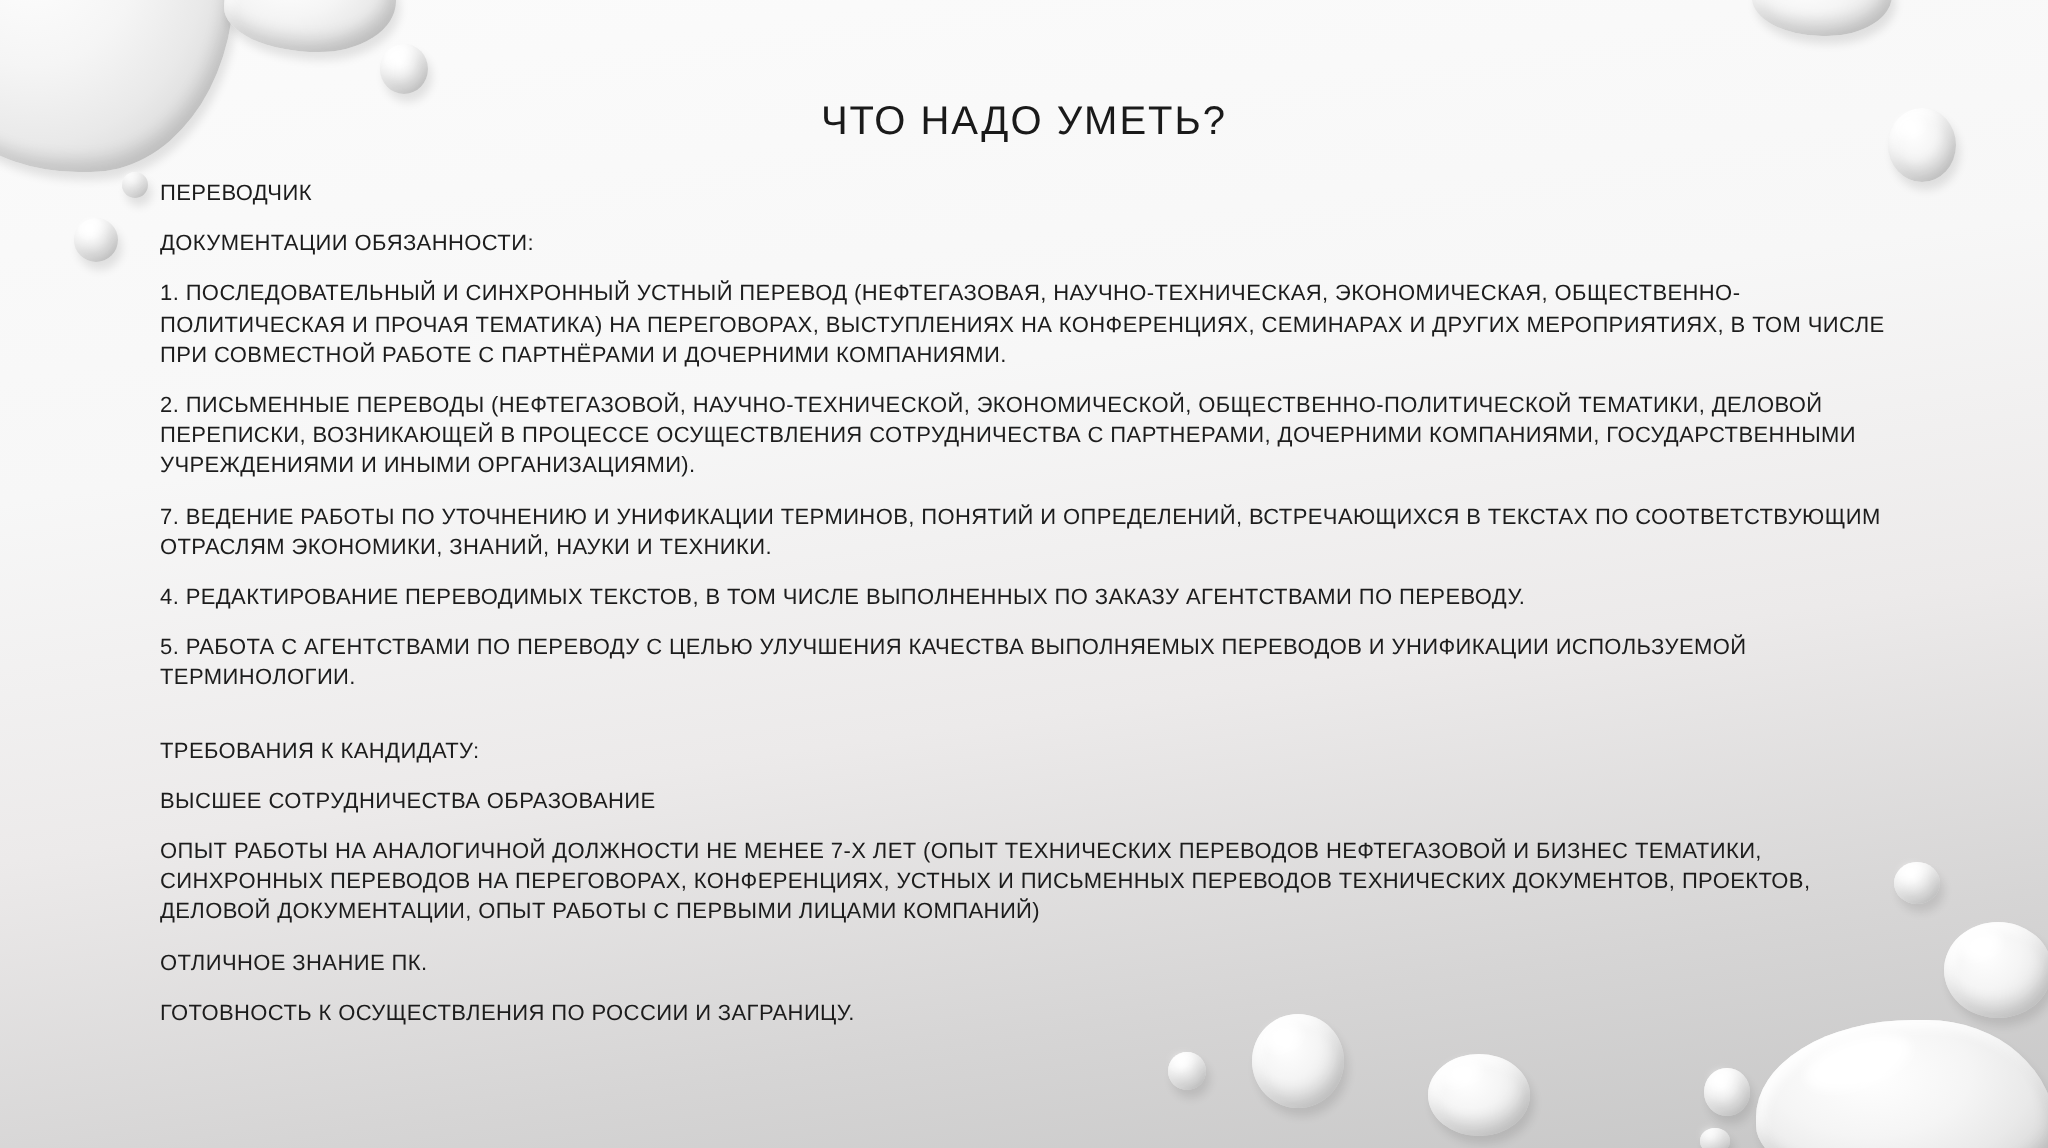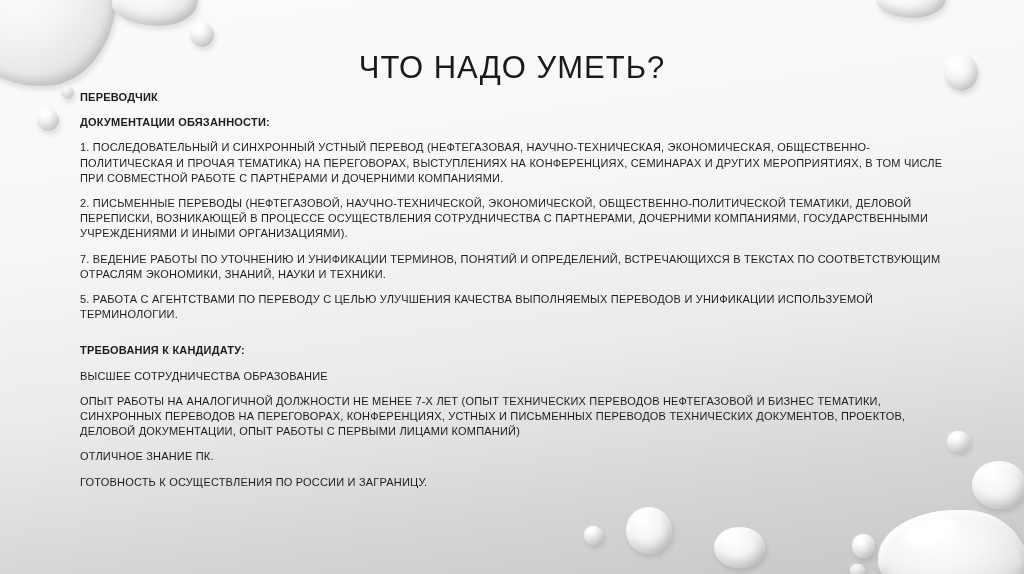--- a/index.html
+++ b/index.html
@@ -30,37 +30,37 @@
     background:rgba(255,255,255,0.95);
     border-radius:50%;
     filter:blur(2px);
     transform:rotate(-18deg);
   }
   
   .title{
     position:absolute;
     top:50px;left:0;right:0;
     text-align:center;
-    font-size:31px;
+    font-size:20px;
     font-weight:400;
     letter-spacing:1px;
     color:#1a1a1a;
     margin:0;
   }
   
   .content{
     position:absolute;
     left:80px;top:90px;
     width:868px;
     font-size:11px;
     line-height:15.2px;
     letter-spacing:0.2px;
   }
   .content p{margin:0 0 10px 0;}
-  .heading{font-weight:700;}
+  .heading{font-weight:400;}
   .requirements-heading{margin-top:21px !important;}
 </style>
 </head>
 <body>
 
 <div class="slide">
 
   <div class="droplet" style="left:-45px;top:-82px;width:162px;height:168px;border-radius:48% 52% 46% 54%/52% 46% 58% 44%;"></div>
   <div class="droplet" style="left:112px;top:-30px;width:86px;height:56px;border-radius:50% 50% 45% 55%/60% 55% 45% 40%;"></div>
   <div class="droplet" style="left:190px;top:22px;width:24px;height:25px;"></div>
@@ -79,20 +79,21 @@
 
   <h1 class="title">ЧТО НАДО УМЕТЬ?</h1>
 
   <div class="content">
     <p class="heading">ПЕРЕВОДЧИК</p>
     <p class="heading">ДОКУМЕНТАЦИИ ОБЯЗАННОСТИ:</p>
 
     <p>1. ПОСЛЕДОВАТЕЛЬНЫЙ И СИНХРОННЫЙ УСТНЫЙ ПЕРЕВОД (НЕФТЕГАЗОВАЯ, НАУЧНО-ТЕХНИЧЕСКАЯ, ЭКОНОМИЧЕСКАЯ, ОБЩЕСТВЕННО-ПОЛИТИЧЕСКАЯ И ПРОЧАЯ ТЕМАТИКА) НА ПЕРЕГОВОРАХ, ВЫСТУПЛЕНИЯХ НА КОНФЕРЕНЦИЯХ, СЕМИНАРАХ И ДРУГИХ МЕРОПРИЯТИЯХ, В ТОМ ЧИСЛЕ ПРИ СОВМЕСТНОЙ РАБОТЕ С ПАРТНЁРАМИ И ДОЧЕРНИМИ КОМПАНИЯМИ.</p>
     <p>2. ПИСЬМЕННЫЕ ПЕРЕВОДЫ (НЕФТЕГАЗОВОЙ, НАУЧНО-ТЕХНИЧЕСКОЙ, ЭКОНОМИЧЕСКОЙ, ОБЩЕСТВЕННО-ПОЛИТИЧЕСКОЙ ТЕМАТИКИ, ДЕЛОВОЙ ПЕРЕПИСКИ, ВОЗНИКАЮЩЕЙ В ПРОЦЕССЕ ОСУЩЕСТВЛЕНИЯ СОТРУДНИЧЕСТВА С ПАРТНЕРАМИ, ДОЧЕРНИМИ КОМПАНИЯМИ, ГОСУДАРСТВЕННЫМИ УЧРЕЖДЕНИЯМИ И ИНЫМИ ОРГАНИЗАЦИЯМИ).</p>
     <p>7. ВЕДЕНИЕ РАБОТЫ ПО УТОЧНЕНИЮ И УНИФИКАЦИИ ТЕРМИНОВ, ПОНЯТИЙ И ОПРЕДЕЛЕНИЙ, ВСТРЕЧАЮЩИХСЯ В ТЕКСТАХ ПО СООТВЕТСТВУЮЩИМ ОТРАСЛЯМ ЭКОНОМИКИ, ЗНАНИЙ, НАУКИ И ТЕХНИКИ.</p>
+    <p>4. РЕДАКТИРОВАНИЕ ПЕРЕВОДИМЫХ ТЕКСТОВ, В ТОМ ЧИСЛЕ ВЫПОЛНЕННЫХ ПО ЗАКАЗУ АГЕНТСТВАМИ ПО ПЕРЕВОДУ.</p>
     <p>5. РАБОТА С АГЕНТСТВАМИ ПО ПЕРЕВОДУ С ЦЕЛЬЮ УЛУЧШЕНИЯ КАЧЕСТВА ВЫПОЛНЯЕМЫХ ПЕРЕВОДОВ И УНИФИКАЦИИ ИСПОЛЬЗУЕМОЙ ТЕРМИНОЛОГИИ.</p>
 
     <p class="heading requirements-heading">ТРЕБОВАНИЯ К КАНДИДАТУ:</p>
 
     <p>ВЫСШЕЕ СОТРУДНИЧЕСТВА ОБРАЗОВАНИЕ</p>
     <p>ОПЫТ РАБОТЫ НА АНАЛОГИЧНОЙ ДОЛЖНОСТИ НЕ МЕНЕЕ 7-Х ЛЕТ (ОПЫТ ТЕХНИЧЕСКИХ ПЕРЕВОДОВ НЕФТЕГАЗОВОЙ И БИЗНЕС ТЕМАТИКИ, СИНХРОННЫХ ПЕРЕВОДОВ НА ПЕРЕГОВОРАХ, КОНФЕРЕНЦИЯХ, УСТНЫХ И ПИСЬМЕННЫХ ПЕРЕВОДОВ ТЕХНИЧЕСКИХ ДОКУМЕНТОВ, ПРОЕКТОВ, ДЕЛОВОЙ ДОКУМЕНТАЦИИ, ОПЫТ РАБОТЫ С ПЕРВЫМИ ЛИЦАМИ КОМПАНИЙ)</p>
     <p>ОТЛИЧНОЕ ЗНАНИЕ ПК.</p>
     <p>ГОТОВНОСТЬ К ОСУЩЕСТВЛЕНИЯ ПО РОССИИ И ЗАГРАНИЦУ.</p>
   </div>
 

